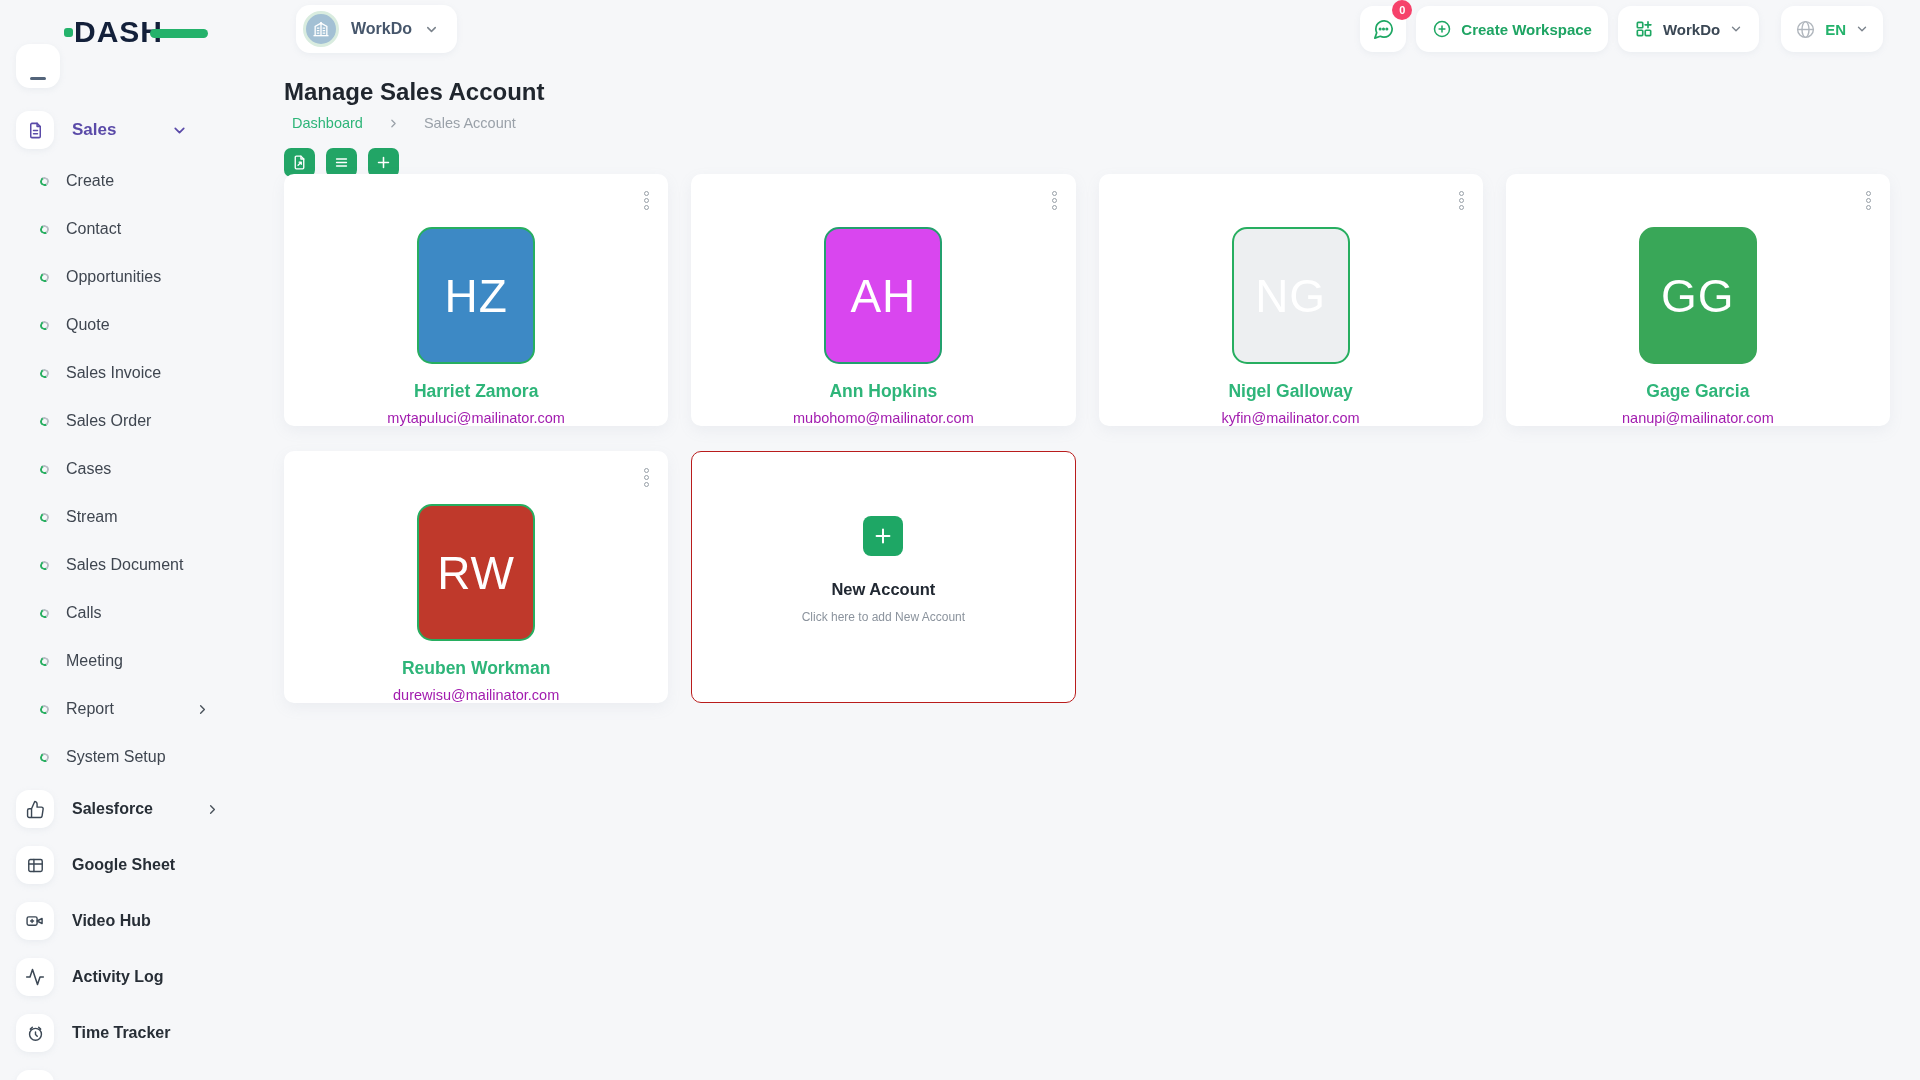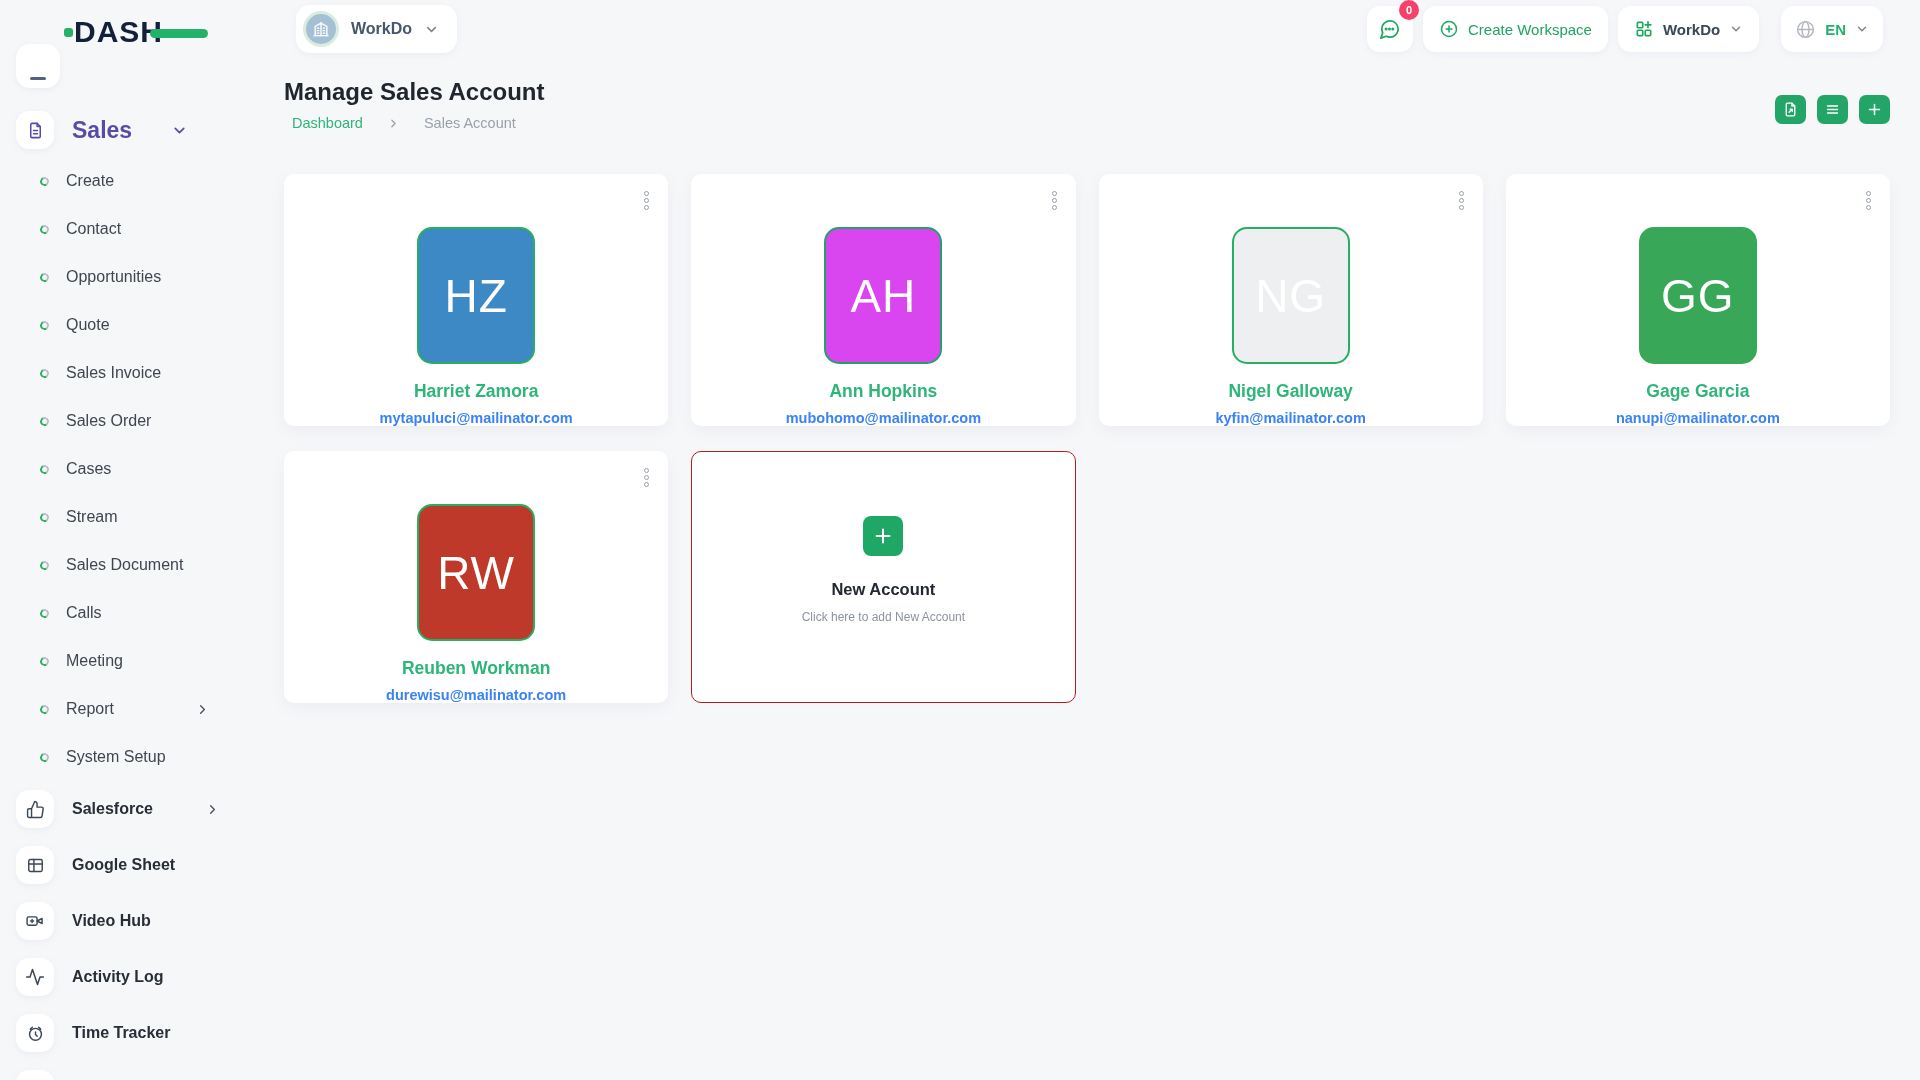--- a/index.html
+++ b/index.html
@@ -13,57 +13,57 @@
   .logo-dot { width:9px; height:9px; border-radius:3px; background:#24b26b; margin-right:-2px; }
   .logo-text { font-size:30px; font-weight:800; letter-spacing:1px; color:#13203a; }
   .logo-bar { width:58px; height:9px; border-radius:5px; background:#24b26b; margin-left:-16px; margin-top:2px; }
   .ws-pill { margin-left:88px; height:48px; background:#fff; border-radius:14px; display:flex; align-items:center; gap:12px; padding:0 18px 0 7px; box-shadow:0 2px 6px rgba(160,174,192,.12); cursor:pointer; }
   .ws-avatar { width:36px; height:36px; border-radius:50%; background:#a3c0d4; border:3px solid #d9ecdf; display:flex; align-items:center; justify-content:center; }
   .ws-label { font-size:16px; color:#46566b; font-weight:600; }
   .top-right { margin-left:auto; display:flex; align-items:center; gap:10px; }
   .icon-btn { position:relative; width:46px; height:46px; background:#fff; border-radius:13px; display:flex; align-items:center; justify-content:center; box-shadow:0 2px 6px rgba(160,174,192,.12); cursor:pointer; }
   .badge { position:absolute; top:-6px; right:-6px; min-width:20px; height:20px; border-radius:10px; background:#f6426b; color:#fff; font-size:11px; font-weight:700; display:flex; align-items:center; justify-content:center; padding:0 5px; }
   .pill { height:46px; background:#fff; border-radius:13px; display:flex; align-items:center; gap:9px; padding:0 16px; box-shadow:0 2px 6px rgba(160,174,192,.12); font-size:15px; cursor:pointer; }
-  .pill.green-text { color:#1ea463; font-weight:400; }
+  .pill.green-text { color:#1ea463; font-weight:700; }
   .pill .dark { color:#3a4754; font-weight:600; }
   .pill .green { color:#24b26b; font-weight:700; }
   .pill.lang { margin-left:12px; padding:0 14px; }
 
   
   .sidebar { position:absolute; top:44px; left:0; width:252px; bottom:0; }
   .sq-icon { width:38px; height:38px; min-width:38px; background:#fff; border-radius:13px; display:flex; align-items:center; justify-content:center; box-shadow:0 2px 6px rgba(160,174,192,.14); }
   .side-toggle { margin-left:16px; height:44px; width:44px; border-radius:14px; background:#fff; display:flex; align-items:flex-end; justify-content:center; padding-bottom:8px; box-shadow:0 2px 6px rgba(160,174,192,.14); cursor:pointer; }
   .side-toggle i { display:block; width:16px; height:3px; background:#53647a; border-radius:2px; }
   .sales-row { margin:23px 16px 0 16px; display:flex; align-items:center; gap:18px; cursor:pointer; }
-  .sales-label { font-size:23px; font-weight:700; color:#5a4aa8; flex:1; }
+  .sales-label { font-size:17px; font-weight:700; color:#5a4aa8; flex:1; }
   .subnav { margin-top:8px; }
   .subnav-item { height:48px; display:flex; align-items:center; padding-left:40px; gap:17px; cursor:pointer; }
   .bullet { width:9px; height:9px; border-radius:50%; border:2px solid #b7bdc4; border-bottom-color:#27ae60; border-left-color:#27ae60; transform:rotate(15deg); }
   .subnav-label { font-size:16px; color:#3f4650; flex:1; }
   .sub-chevron { margin-right:42px; }
   .appnav-item { height:56px; display:flex; align-items:center; padding-left:16px; gap:18px; cursor:pointer; }
   .appnav-label { font-size:16px; font-weight:600; color:#272e36; flex:1; }
   .app-chevron { margin-right:32px; }
 
   
-  .page-header { position:absolute; left:284px; top:78px; right:30px; display:flex; align-items:flex-start; justify-content:space-between; }
+  .page-header { position:absolute; left:284px; top:78px; right:30px; display:flex; align-items:flex-start; justify-content:space-between;flex-direction:column; }
   .page-title { font-size:24px; font-weight:700; color:#20262e; }
   .breadcrumb { margin-top:9px; display:flex; align-items:center; gap:24px; font-size:14.5px;margin-left:8px; }
   .crumb-link { color:#2eb579; cursor:pointer; }
   .crumb-current { color:#9aa1a9; }
   .page-actions { display:flex; gap:11px; margin-top:17px; }
   .action-btn { width:31px; height:29px; border:none; border-radius:7px; background:#22a566; display:flex; align-items:center; justify-content:center; cursor:pointer; }
 
   .cards-grid { position:absolute; left:284px; top:174px; width:1606px; display:grid; grid-template-columns:repeat(4,1fr); column-gap:23px; row-gap:25px; }
   .card { position:relative; background:#fff; border-radius:10px; height:252px; box-shadow:0 5px 14px rgba(146,158,172,.10); display:flex; flex-direction:column; align-items:center; }
   .kebab { position:absolute; top:13px; right:15px; display:flex; flex-direction:column; gap:2px; padding:4px; cursor:pointer; }
   .kebab i { width:5px; height:5px; border:1.5px solid #98a0a8; border-radius:50%; display:block; }
   .avatar { margin-top:53px; width:118px; height:144px; border-radius:15px; border:2px solid transparent; display:flex; align-items:center; justify-content:center; font-size:46px; color:#fff; font-weight:400; letter-spacing:1px; }
   .acc-name { margin-top:17px; font-size:17.5px; font-weight:700; color:#2eb579; cursor:pointer; }
-  .acc-email { margin-top:8px; font-size:14.5px; color:#3b82f6;font-weight:bold; }
+  .acc-email { margin-top:8px; font-size:14.5px; color:#a21caf; }
 
   .card.new-account { border:1px solid #b91c1c; box-shadow:none; cursor:pointer; }
   .new-plus-btn { margin-top:64px; width:40px; height:40px; border:none; border-radius:8px; background:#1ea765; color:#fff; display:flex; align-items:center; justify-content:center; cursor:pointer; }
   .new-title { margin-top:24px; font-size:16.5px; font-weight:700; color:#212832; }
   .new-sub { margin-top:11px; font-size:12px; color:#8b939d; }
 
   svg { display:block; }
 </style>
 </head>
 <body>

